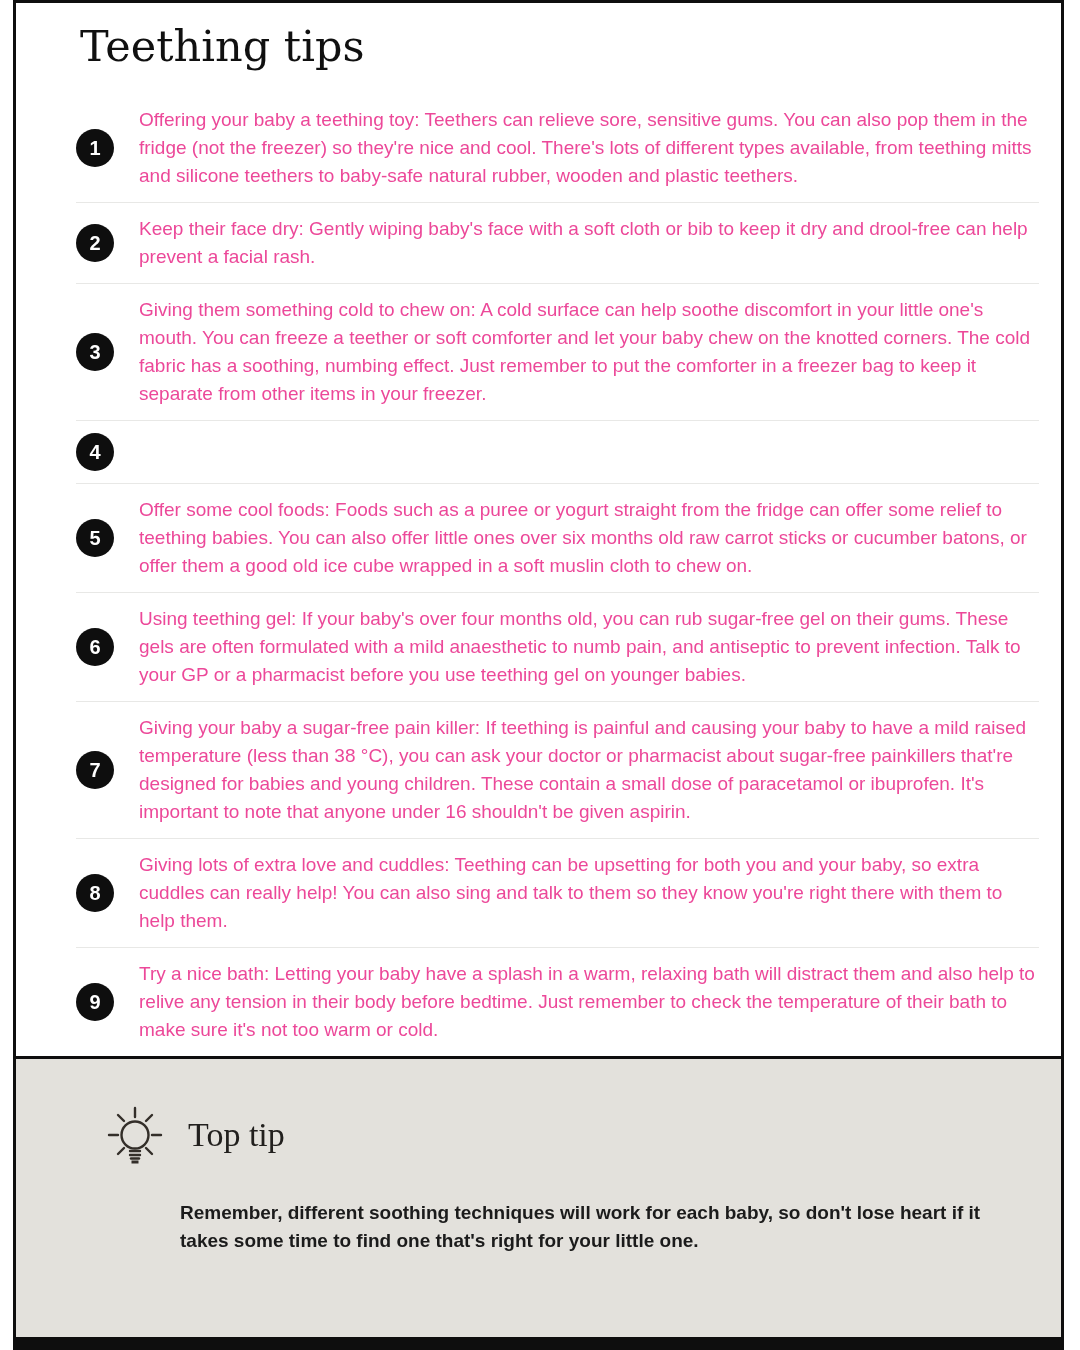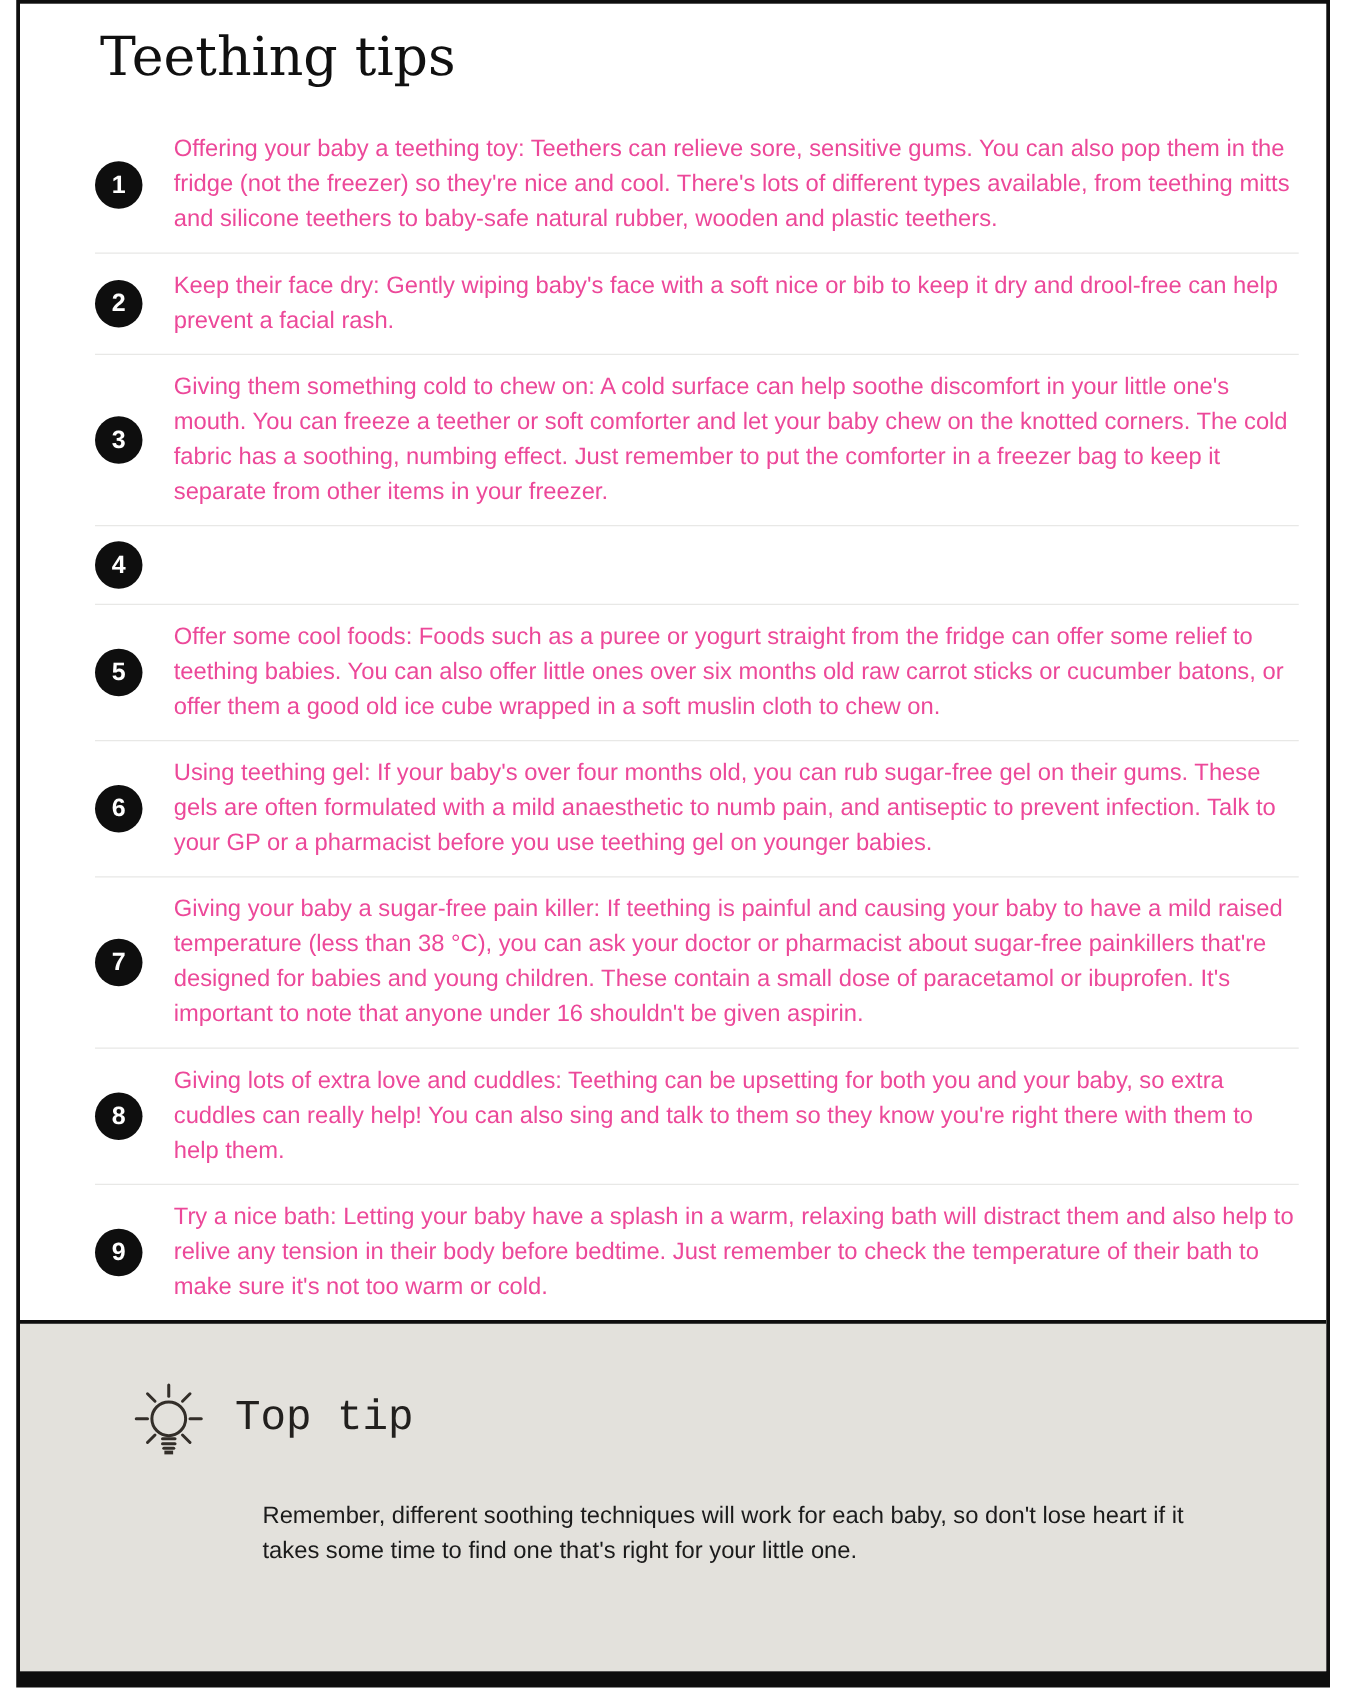--- a/index.html
+++ b/index.html
@@ -80,49 +80,50 @@
     align-items: center;
     gap: 24px;
   }
   .lightbulb {
     width: 58px;
     height: 60px;
     flex: 0 0 58px;
   }
   .toptip-heading {
     margin: 0;
-    font-family: Liberation Mono, monospace;
+    font-family: Liberation Serif, serif;
     font-weight: 400;
     font-size: 34px;
     color: #22201e;
   }
   .toptip-text {
-    margin: 34px 0 0 104px;
+    margin: 34px 0 0 74px;
     max-width: 820px;
     font-size: 19px;
     line-height: 28px;
     color: #1b1b1b;
+    font-weight: bold;
   }
 </style>
 </head>
 <body>
 
 <div class="frame">
 
   <div class="tips-section">
     <h1 class="page-title">Teething tips</h1>
 
     <div class="tips-list">
       <div class="tip-row">
         <div class="tip-badge">1</div>
         <div class="tip-text">Offering your baby a teething toy: Teethers can relieve sore, sensitive gums. You can also pop them in the fridge (not the freezer) so they're nice and cool. There's lots of different types available, from teething mitts and silicone teethers to baby-safe natural rubber, wooden and plastic teethers.</div>
       </div>
       <div class="tip-row">
         <div class="tip-badge">2</div>
-        <div class="tip-text">Keep their face dry: Gently wiping baby's face with a soft nice or bib to keep it dry and drool-free can help prevent a facial rash.</div>
+        <div class="tip-text">Keep their face dry: Gently wiping baby's face with a soft cloth or bib to keep it dry and drool-free can help prevent a facial rash.</div>
       </div>
       <div class="tip-row">
         <div class="tip-badge">3</div>
         <div class="tip-text">Giving them something cold to chew on: A cold surface can help soothe discomfort in your little one's mouth. You can freeze a teether or soft comforter and let your baby chew on the knotted corners. The cold fabric has a soothing, numbing effect. Just remember to put the comforter in a freezer bag to keep it separate from other items in your freezer.</div>
       </div>
       <div class="tip-row">
         <div class="tip-badge">4</div>
       </div>
       <div class="tip-row">
         <div class="tip-badge">5</div>

